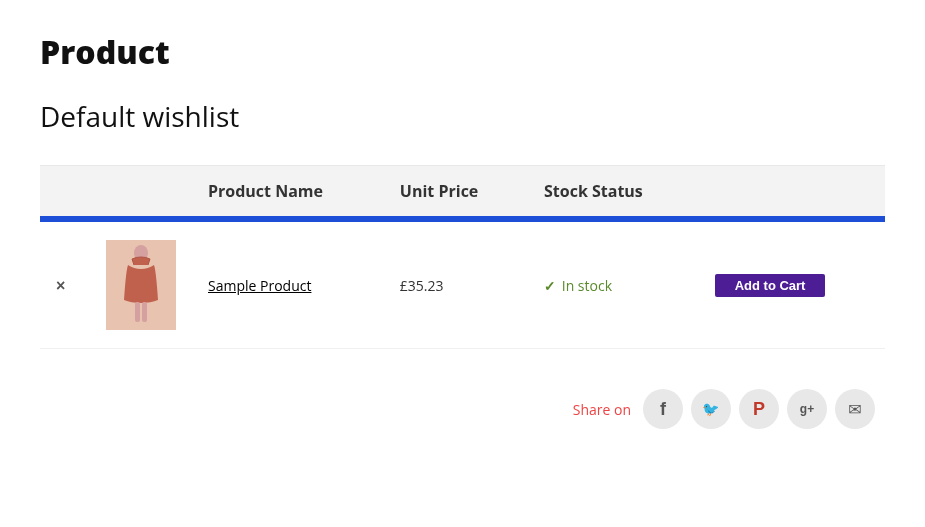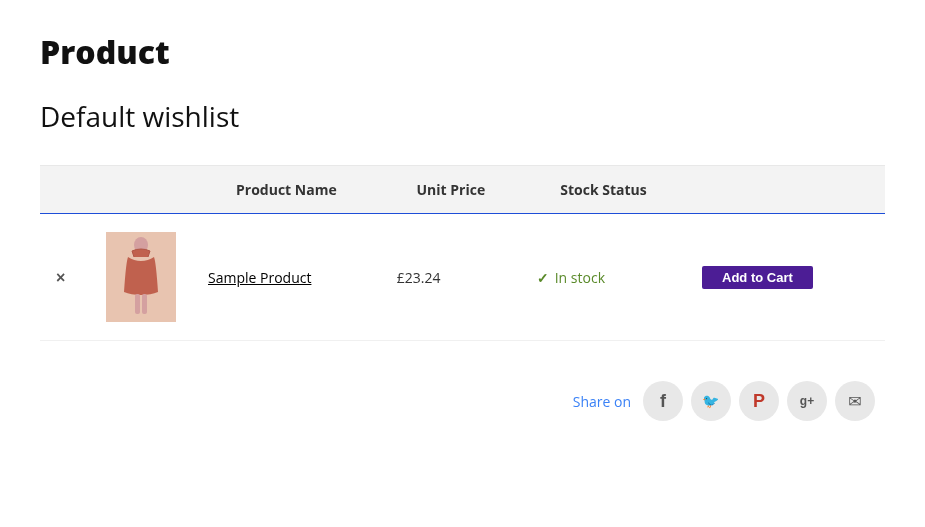--- a/index.html
+++ b/index.html
@@ -34,26 +34,26 @@
       border-collapse: collapse;
       margin-bottom: 40px;
     }
 
     .wishlist-table thead tr {
       background: #f3f3f3;
     }
 
     .wishlist-table th {
       padding: 14px 16px;
-      text-align: center;
-      font-size: 14px;
+      text-align: left;
+      font-size: 16px;
       font-weight: 700;
       color: #333;
       border-top: 1px solid #e8e8e8;
-      border-bottom: 1px solid #1d4ed8;
+      border-bottom: 6px solid #1d4ed8;
     }
 
     .wishlist-table th.col-remove {
       width: 50px;
     }
 
     .wishlist-table th.col-image {
       width: 90px;
     }
 
@@ -129,21 +129,21 @@
     .share-section {
       display: flex;
       align-items: center;
       justify-content: flex-end;
       gap: 12px;
       padding-right: 10px;
     }
 
     .share-label {
       font-size: 14px;
-      color: #3b82f6;
+      color: #ef4444;
     }
 
     .social-icons {
       display: flex;
       gap: 8px;
     }
 
     .social-btn {
       width: 40px;
       height: 40px;
@@ -193,21 +193,21 @@
 
             <rect x="19" y="57" width="5" height="20" rx="2" fill="#d4a0a0"></rect>
             <rect x="26" y="57" width="5" height="20" rx="2" fill="#d4a0a0"></rect>
           </svg>
         </div>
       </td>
       <td>
         <a class="product-link">Sample Product</a>
       </td>
       <td>
-        <span class="price">£23.24</span>
+        <span class="price">£35.23</span>
       </td>
       <td>
         <span class="stock-status">
           <span class="check-icon">✓</span>
           <span>In stock</span>
         </span>
       </td>
       <td>
         <button class="add-to-cart-btn">Add to Cart</button>
       </td>

